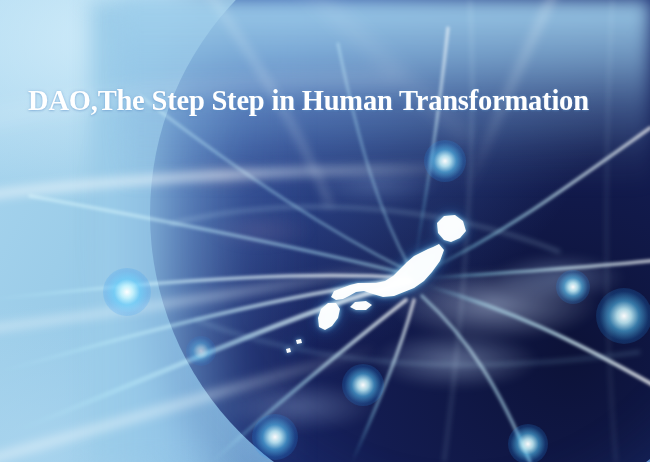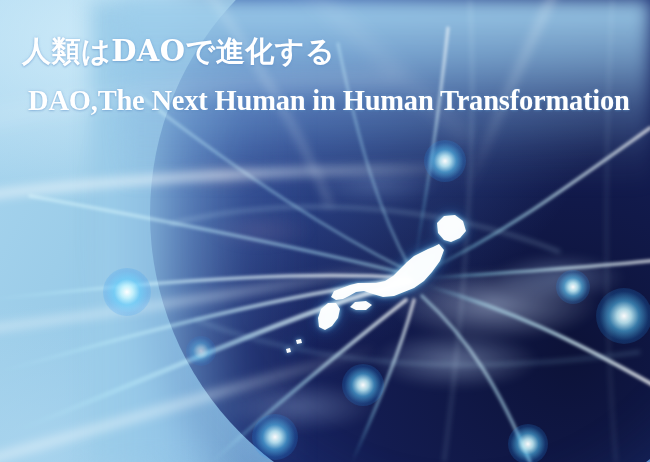--- a/index.html
+++ b/index.html
@@ -308,17 +308,16 @@
   <div class="glow-dot" style="left:103px; top:268px; width:48px; height:48px;"></div>
   <div class="glow-dot" style="left:424px; top:140px; width:42px; height:42px;"></div>
   <div class="glow-dot" style="left:252px; top:414px; width:46px; height:46px;"></div>
   <div class="glow-dot" style="left:342px; top:364px; width:42px; height:42px;"></div>
   <div class="glow-dot" style="left:596px; top:288px; width:56px; height:56px;"></div>
   <div class="glow-dot" style="left:556px; top:270px; width:34px; height:34px;"></div>
   <div class="glow-dot" style="left:508px; top:424px; width:40px; height:40px;"></div>
   <div class="glow-dot" style="left:186px; top:336px; width:30px; height:30px; opacity:0.6;"></div>
 
   <div class="text-wrap">
-    <div class="title-jp">人類はDAOで進化する</div>
-    <div class="title-en">DAO,The Next Human in Human Transformation</div>
+    <div class="title-en">DAO,The Step Step in Human Transformation</div>
   </div>
 
 </div>
 
 </body></html>

